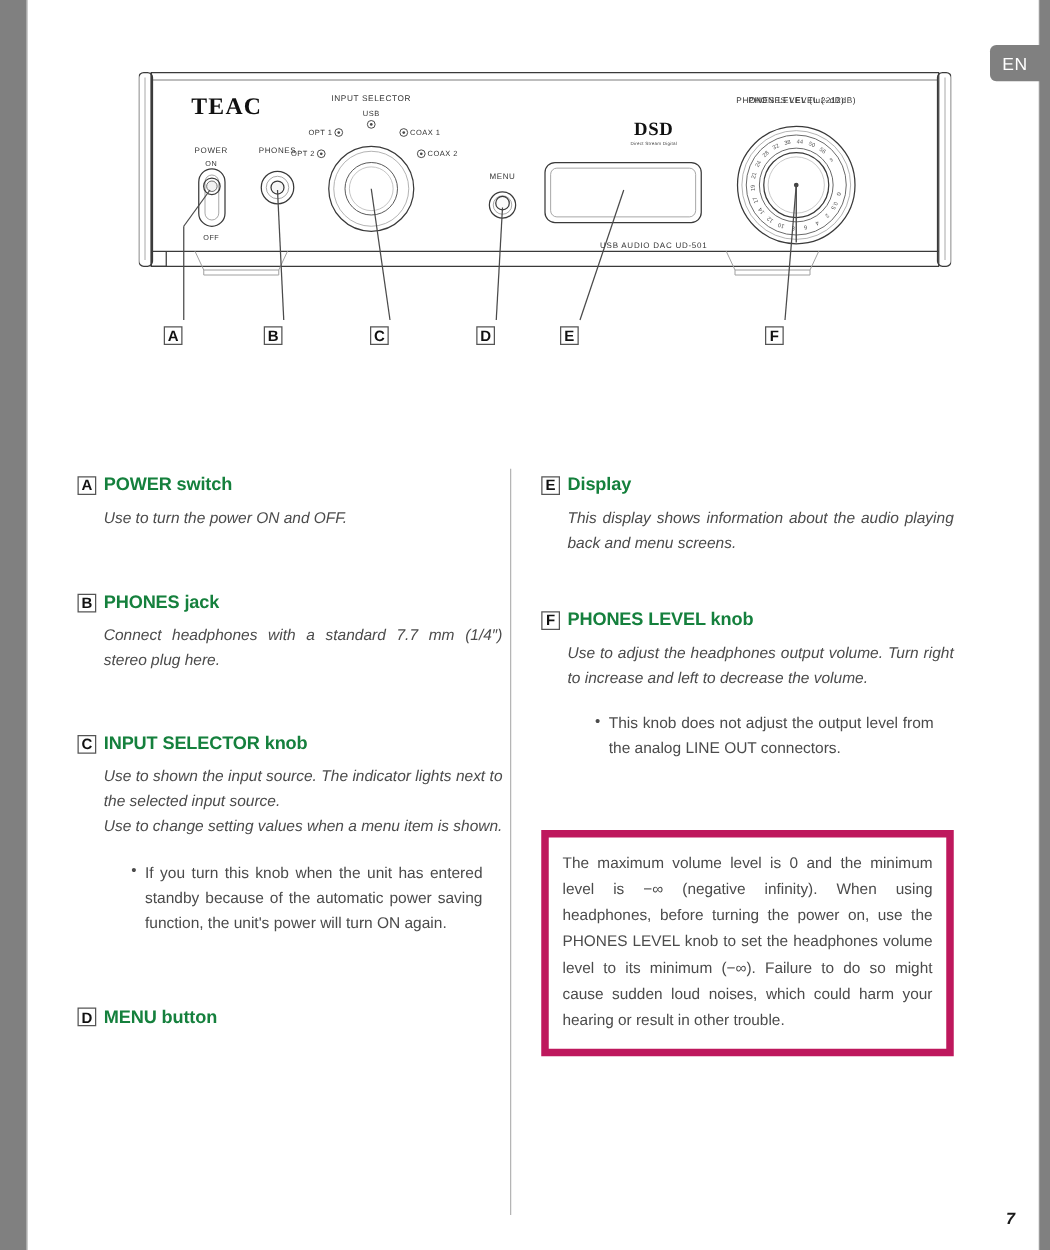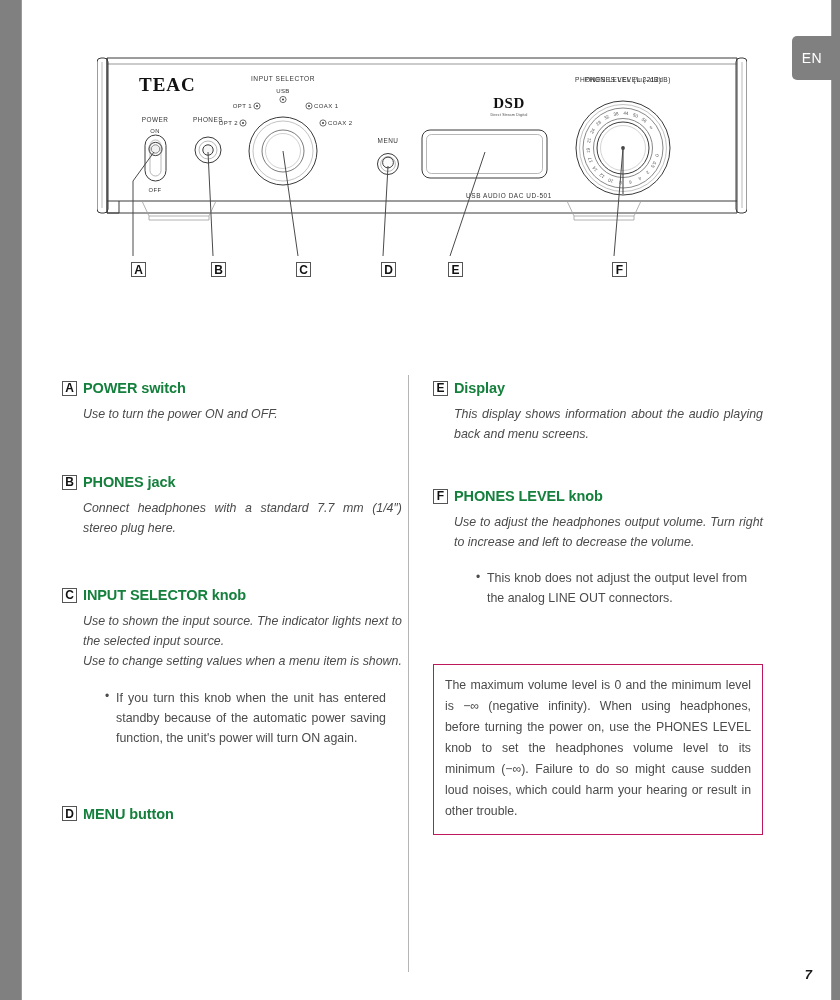--- a/index.html
+++ b/index.html
@@ -32,21 +32,21 @@
     width: 8px; height: 1000px;
     background: #808080;
   }
   .edge-right-line {
     position: absolute; right: 8px; top: 0;
     width: 1px; height: 1000px;
     background: #9a9a9a;
   }
   .lang-tab {
     position: absolute; right: 8px; top: 36px;
-    width: 40px; height: 44px;
+    width: 40px; height: 29px;
     background: #808080;
     border-radius: 5px 0 0 5px;
     color: #ffffff;
     font-size: 14px;
     letter-spacing: 0.5px;
     display: flex; align-items: center; justify-content: center;
   }
   .page-number {
     position: absolute; right: 28px; bottom: 18px;
     font-size: 13px;
@@ -65,21 +65,21 @@
     font-size: 12px;
     font-weight: bold;
     color: #111;
     line-height: 1;
     vertical-align: middle;
   }
 
   
   #diagram {
     position: absolute;
-    left: 97px; top: 46px;
+    left: 111px; top: 46px;
     width: 650px; height: 245px;
   }
   #diagram svg { display: block; }
 
   .callout-row {
     position: absolute;
     left: 0; top: 0;
     width: 840px; height: 1000px;
     pointer-events: none;
   }
@@ -140,21 +140,21 @@
   }
   .bullets li::before {
     content: "\2022";
     position: absolute;
     left: 0; top: -0.5px;
     font-size: 12px;
     color: #4b4b4b;
   }
 
   .note-box {
-    border: 1px solid #be185d;
+    border: 6px solid #be185d;
     padding: 10px 11px 11px 11px;
     font-size: 12.3px;
     line-height: 1.72;
     color: #4b4b4b;
     text-align: justify;
     text-justify: inter-word;
   }
 
   .sp-a { height: 50px; }
   .sp-b { height: 49px; }

